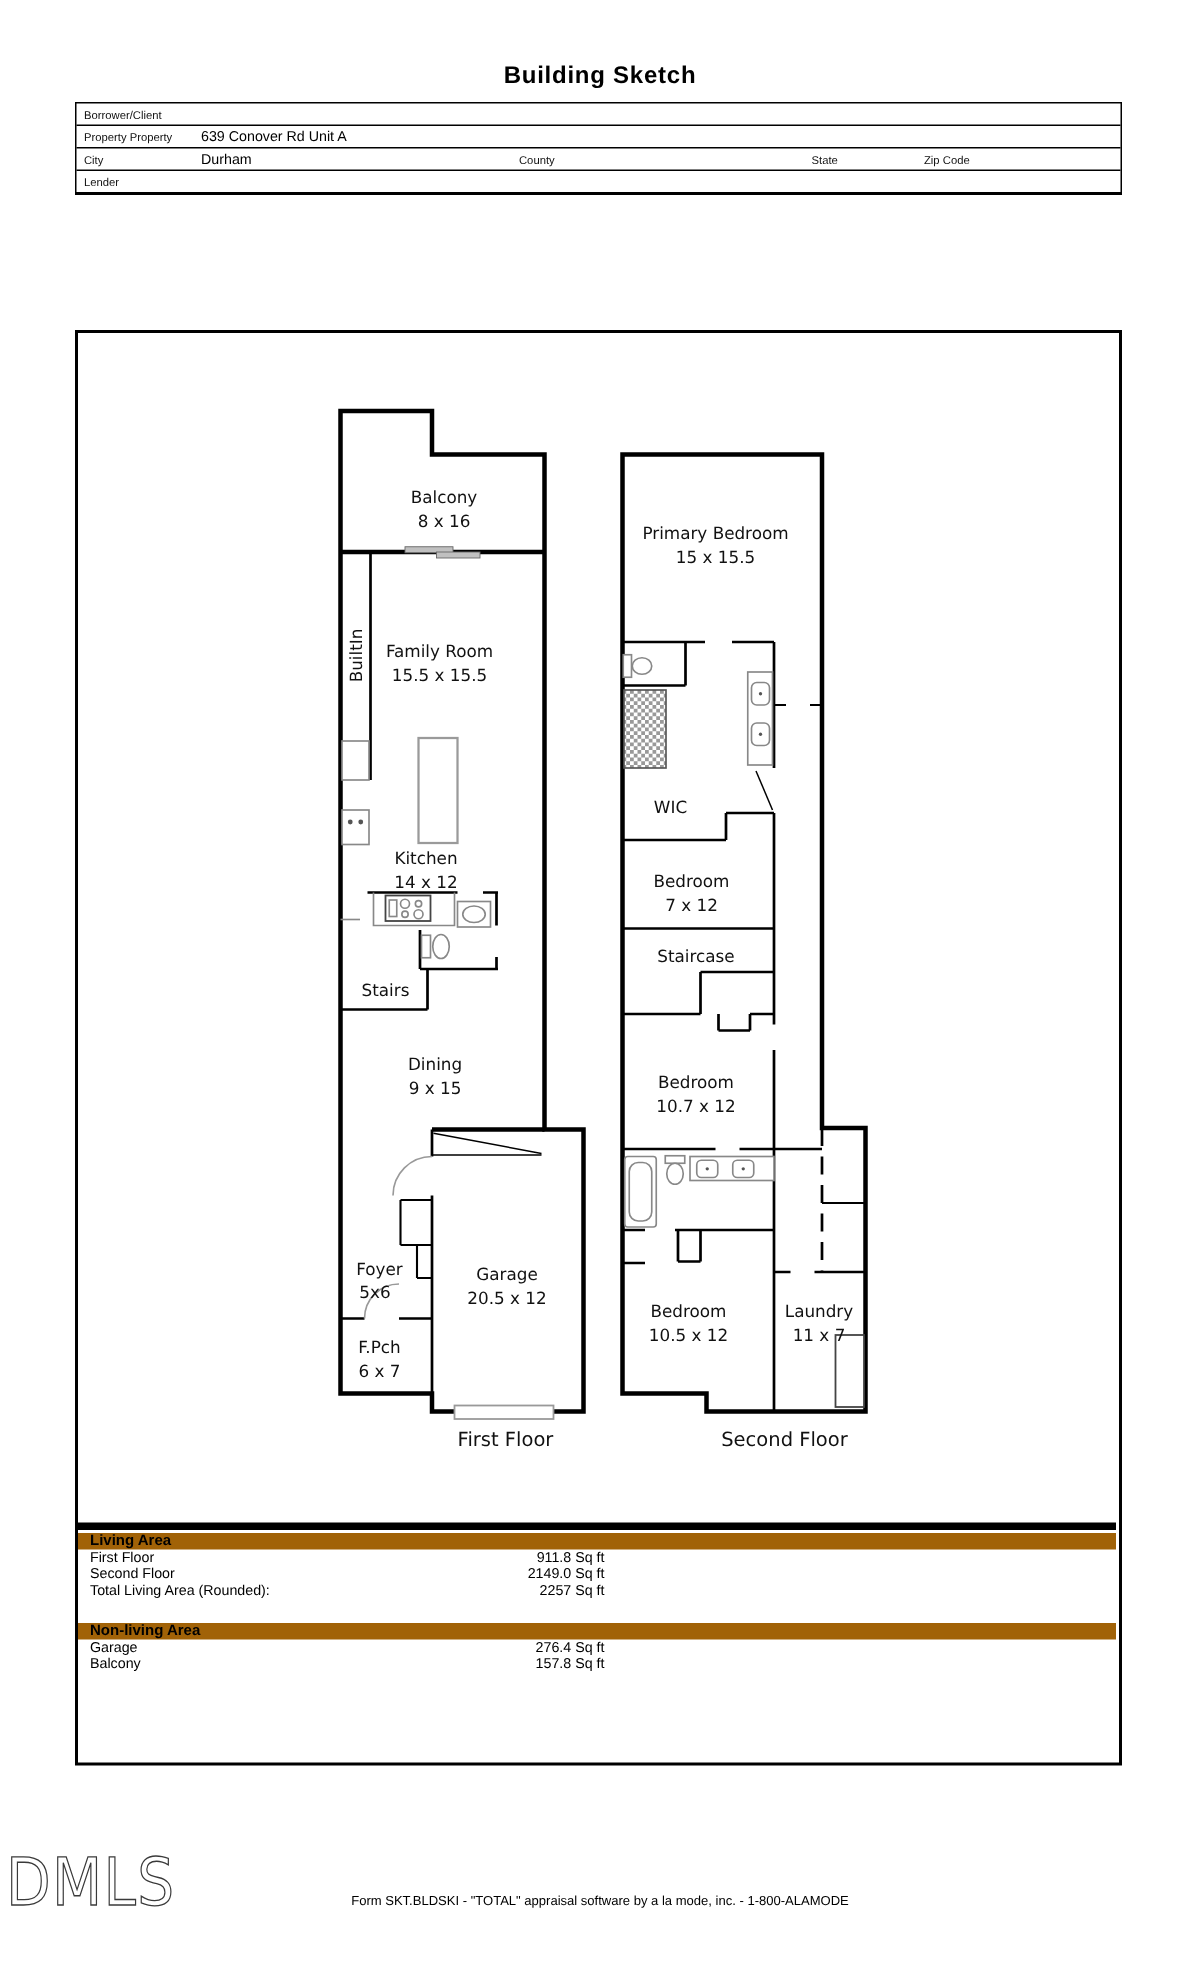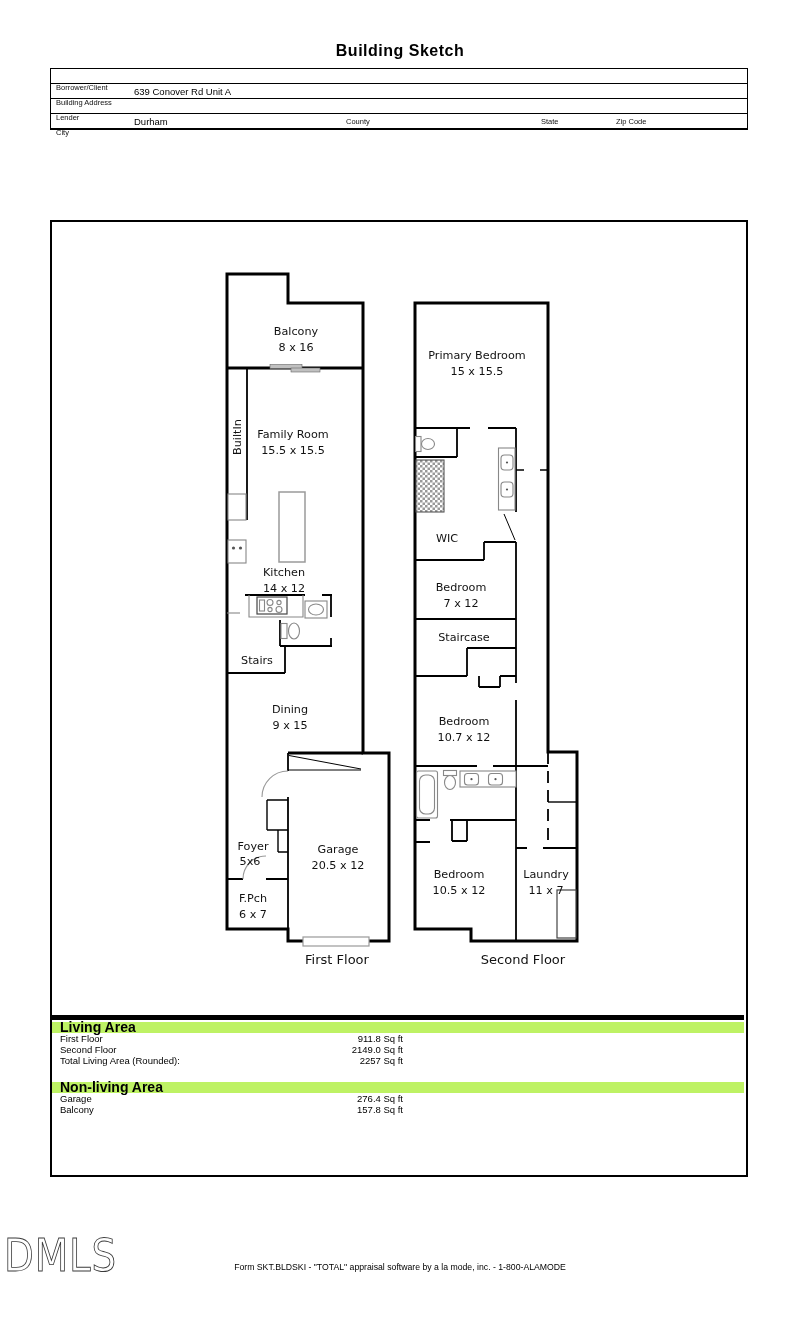--- a/index.html
+++ b/index.html
@@ -5,21 +5,21 @@
   html,body{margin:0;padding:0;background:#fff;}
   .page{position:relative;width:800px;height:1317px;background:#fff;overflow:hidden;
         font-family:"Liberation Sans",sans-serif;color:#000;}
   .doc-title{position:absolute;left:0;top:42px;width:800px;text-align:center;
              font-size:16px;font-weight:bold;letter-spacing:.5px;}
   
   .form-box{position:absolute;left:50px;top:68px;width:696px;height:59px;
             border:1px solid #000;border-bottom-width:2px;}
   .form-row{position:relative;height:14px;border-bottom:1px solid #000;}
   .form-row:last-child{border-bottom:none;}
-  .f-label{position:absolute;left:5px;top:3px;font-size:7.5px;color:#111;margin-top:11px;}
+  .f-label{position:absolute;left:5px;top:3px;font-size:7.5px;color:#111;}
   .f-value{position:absolute;left:83px;top:2px;font-size:9.5px;color:#000;}
   .f-county{position:absolute;left:295px;top:3px;font-size:7.5px;color:#111;}
   .f-state{position:absolute;left:490px;top:3px;font-size:7.5px;color:#111;}
   .f-zip{position:absolute;left:565px;top:3px;font-size:7.5px;color:#111;}
   
   .sketch-border{position:absolute;left:50px;top:220px;width:694px;height:953px;
                  border:2px solid #000;}
   svg.plan{position:absolute;left:50px;top:220px;}
   .wx{stroke:#000;stroke-width:3;fill:none;}
   .wxf{stroke:#000;stroke-width:3;fill:#fff;}
@@ -36,21 +36,21 @@
   .gdoor{fill:#fff;stroke:#999;stroke-width:1.2;}
   .dot{fill:#555;stroke:none;}
   .rl{font-family:"DejaVu Sans",sans-serif;font-size:11.2px;fill:#111;text-anchor:middle;}
   .cap{font-family:"DejaVu Sans",sans-serif;font-size:13px;fill:#111;text-anchor:middle;}
   
   .summary{position:absolute;left:52px;top:1012px;width:692px;}
   .sum-head{position:relative;height:13px;}
   .sum-brand{position:absolute;left:10px;top:3px;font-size:6.3px;color:#222;}
   .sum-title{text-align:center;font-size:10px;font-weight:bold;padding-top:2px;}
   .sum-bar{height:5px;background:#000;margin-top:3px;}
-  .band{height:11px;line-height:11px;background:#bef264;font-size:14px;
+  .band{height:11px;line-height:11px;background:#a16207;font-size:10px;
         font-weight:bold;padding-left:8px;margin-top:2px;box-sizing:border-box;}
   .band.second{margin-top:16px;}
   .srow{position:relative;height:11px;line-height:11px;font-size:9.5px;}
   .srow .lab{position:absolute;left:8px;top:0;}
   .srow .val{position:absolute;left:0;top:0;width:351px;text-align:right;}
   .srow.bold{font-weight:normal;}
   
   .logo{position:absolute;left:4px;top:1234px;font-family:"DejaVu Sans",sans-serif;
         font-size:44px;letter-spacing:1px;color:#888;transform:scale(.88,1);
         transform-origin:left top;line-height:1;}
@@ -65,32 +65,32 @@
 
 <div class="page">
 
   <div class="doc-title">Building Sketch</div>
 
   <div class="form-box">
     <div class="form-row">
       <span class="f-label">Borrower/Client</span>
     </div>
     <div class="form-row">
-      <span class="f-label">Building Address</span>
+      <span class="f-label">Property Property</span>
       <span class="f-value">639 Conover Rd Unit A</span>
-    </div>
-    <div class="form-row">
-      <span class="f-label">Lender</span>
     </div>
     <div class="form-row">
       <span class="f-label">City</span>
       <span class="f-value">Durham</span>
       <span class="f-county">County</span>
       <span class="f-state">State</span>
       <span class="f-zip">Zip Code</span>
+    </div>
+    <div class="form-row">
+      <span class="f-label">Lender</span>
     </div>
   </div>
 
   <div class="sketch-border"></div>
 
   <svg class="plan" width="698" height="792" viewBox="50 220 698 792">
     <defs>
       <pattern id="hatch" width="5" height="5" patternUnits="userSpaceOnUse">
         <rect width="5" height="5" fill="#fff"></rect>
         <rect width="2.5" height="2.5" fill="#999"></rect>

